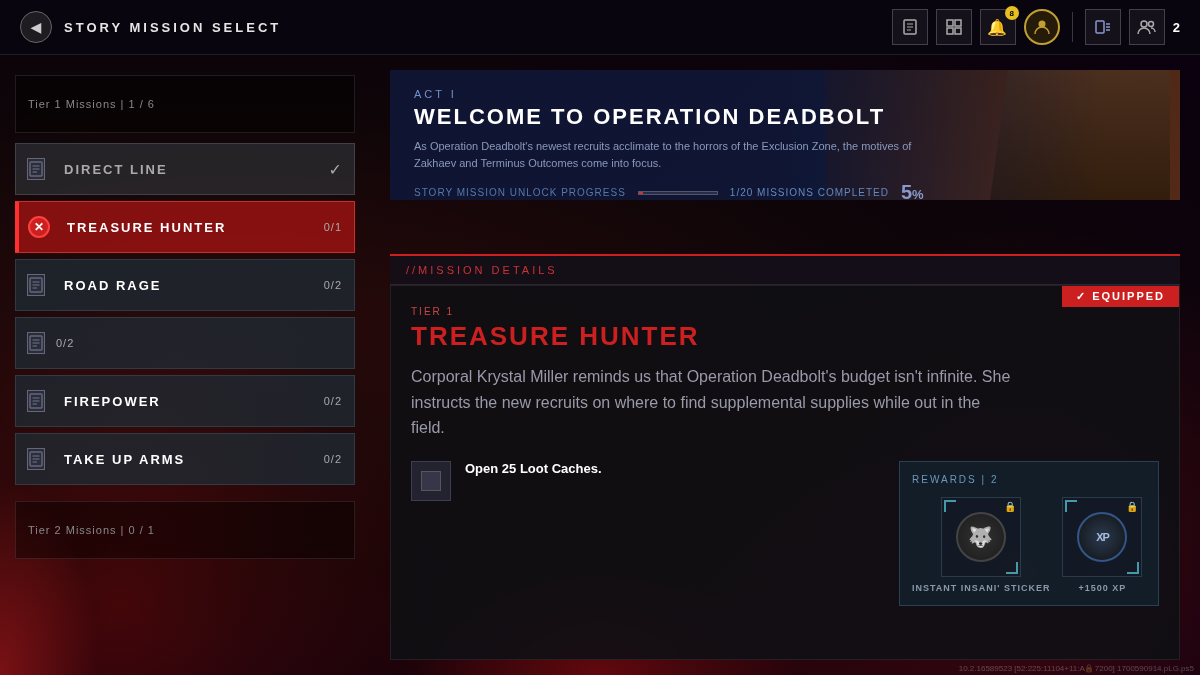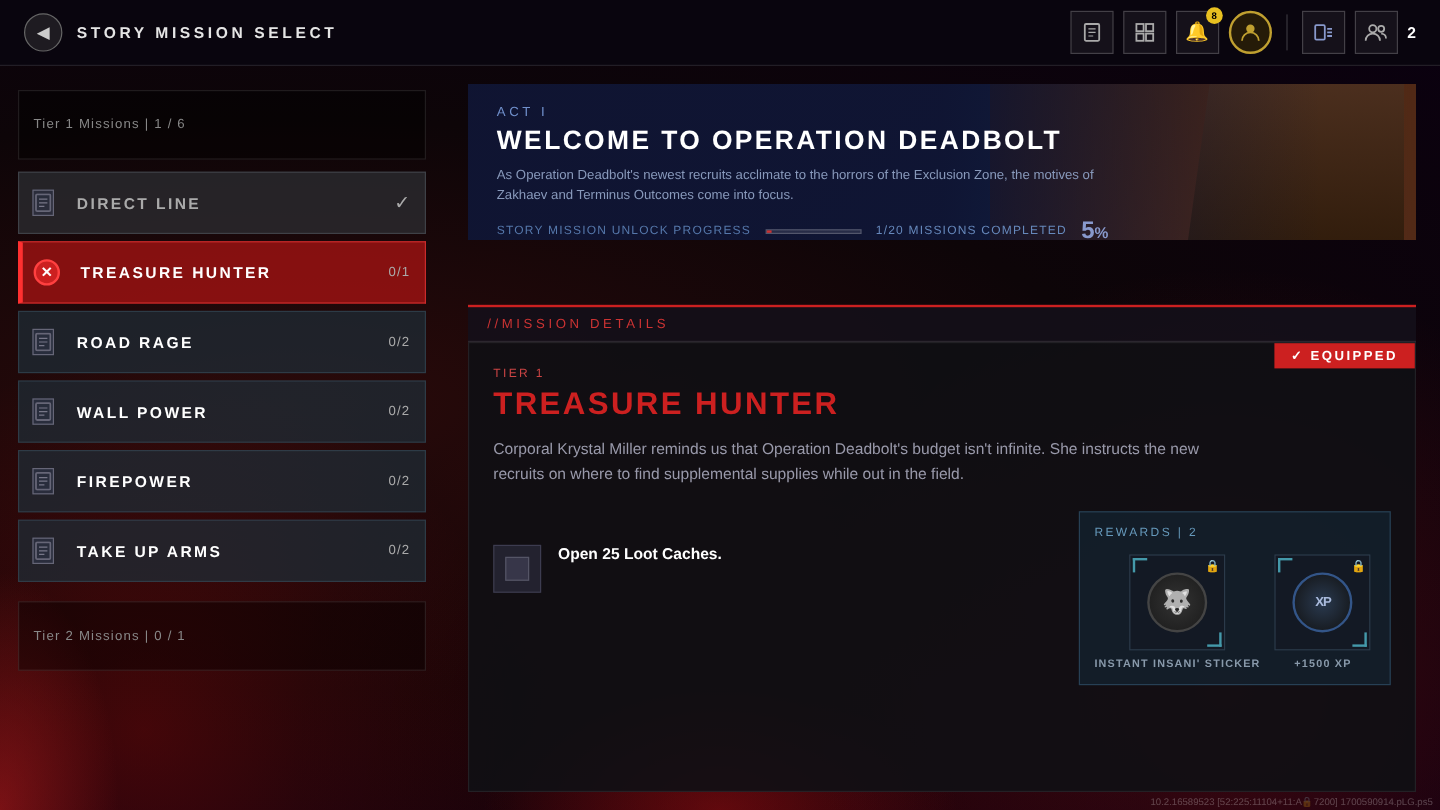--- a/index.html
+++ b/index.html
@@ -381,21 +381,21 @@
     }
     .mission-detail-title {
       font-size: 26px;
       font-weight: 900;
       color: #cc2020;
       text-transform: uppercase;
       letter-spacing: 2px;
       margin-bottom: 12px;
     }
     .mission-detail-desc {
-      font-size: 13px;
+      font-size: 16px;
       color: #9999aa;
       line-height: 1.6;
       max-width: 600px;
       margin-bottom: 20px;
     }
 
     .objective-row {
       display: flex;
       align-items: flex-start;
       gap: 14px;
@@ -511,21 +511,20 @@
       font-weight: bold;
     }
 
     .objectives-rewards {
       display: flex;
       gap: 20px;
       align-items: flex-start;
     }
     .objectives-left {
       flex: 1;
-      margin-top: 28px;
     }
 
     
     .reward-box-frame {
       position: absolute;
       inset: 0;
       pointer-events: none;
     }
     .reward-box-frame::before {
       content: '';
@@ -685,21 +684,20 @@
       <div class="mission-icon">
         <div class="mission-doc">
           <svg width="14" height="16" viewBox="0 0 14 16" fill="none">
             <rect x="1" y="1" width="12" height="14" rx="1" stroke="#667" stroke-width="1.5" fill="rgba(40,45,60,0.5)"></rect>
             <line x1="3.5" y1="5" x2="10.5" y2="5" stroke="#778" stroke-width="1"></line>
             <line x1="3.5" y1="8" x2="10.5" y2="8" stroke="#778" stroke-width="1"></line>
             <line x1="3.5" y1="11" x2="8" y2="11" stroke="#778" stroke-width="1"></line>
           </svg>
         </div>
       </div>
-      <div class="mission-name">WALL POWER</div>
       <div class="mission-count">0/2</div>
     </div>
 
     <div class="mission-item">
       <div class="mission-icon">
         <div class="mission-doc">
           <svg width="14" height="16" viewBox="0 0 14 16" fill="none">
             <rect x="1" y="1" width="12" height="14" rx="1" stroke="#667" stroke-width="1.5" fill="rgba(40,45,60,0.5)"></rect>
             <line x1="3.5" y1="5" x2="10.5" y2="5" stroke="#778" stroke-width="1"></line>
             <line x1="3.5" y1="8" x2="10.5" y2="8" stroke="#778" stroke-width="1"></line>

